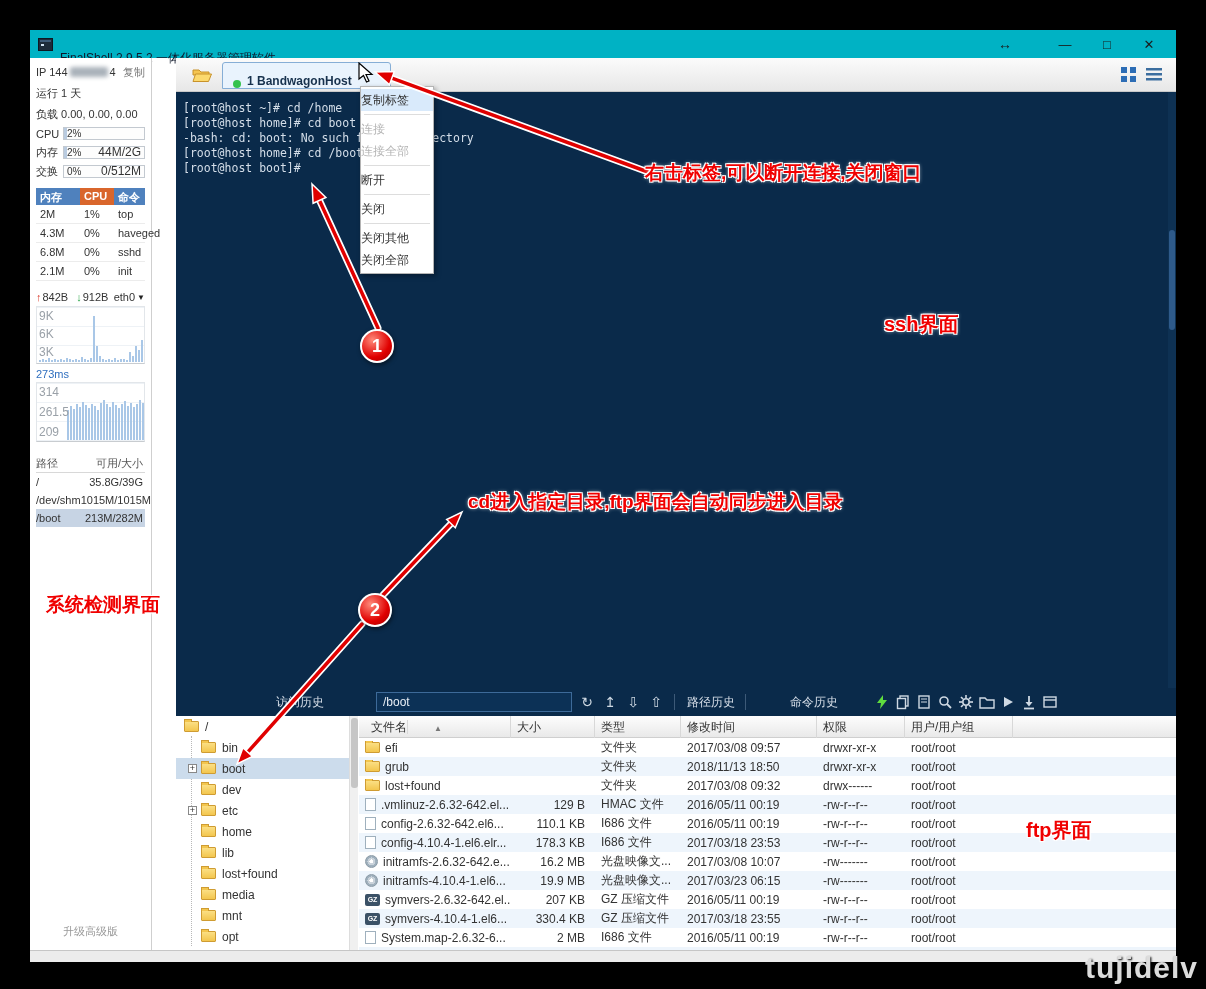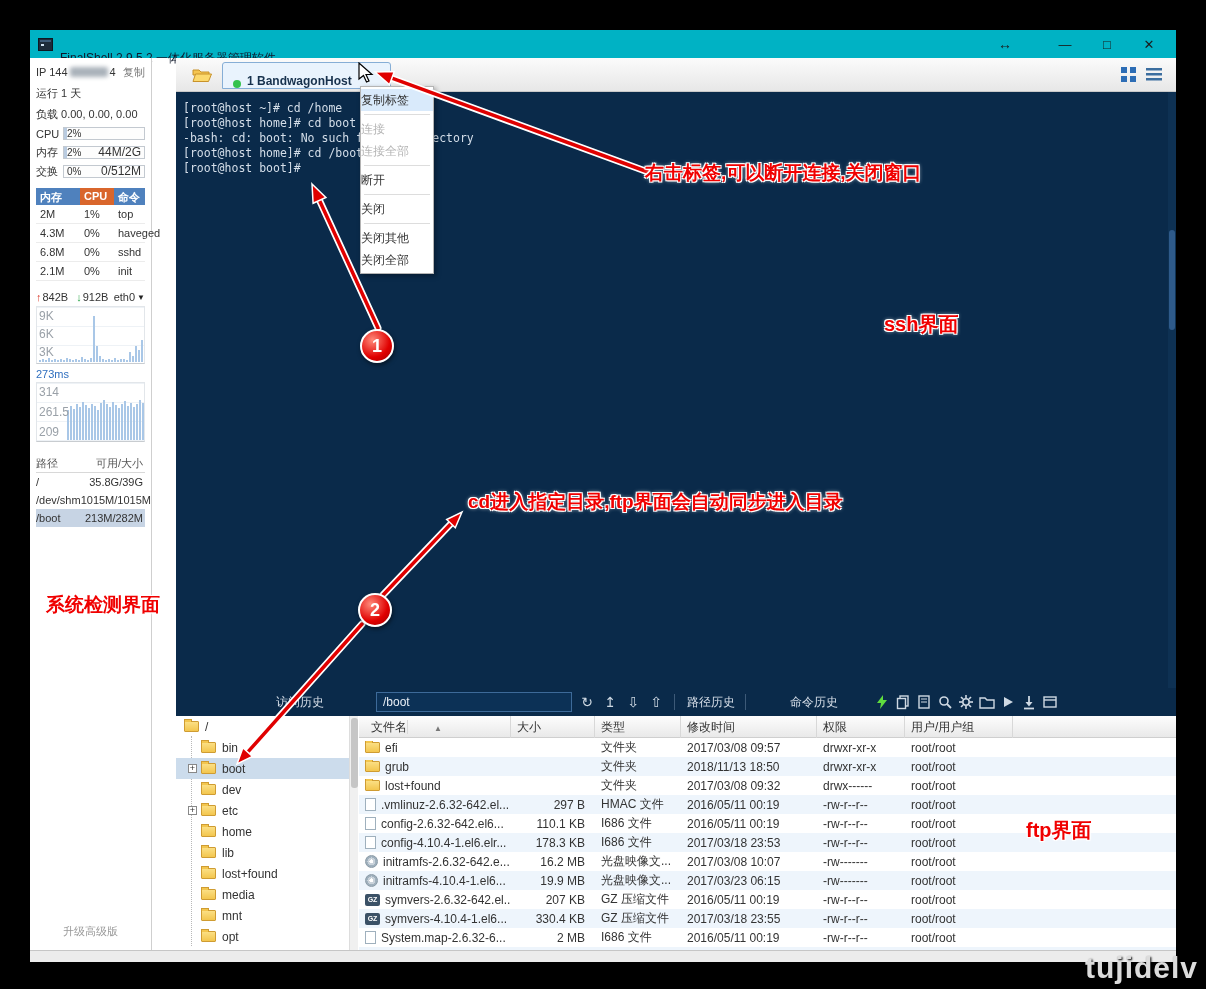--- a/index.html
+++ b/index.html
@@ -524,21 +524,21 @@
               <span class="fc c-type">文件夹</span>
               <span class="fc c-mtime">2017/03/08 09:32</span>
               <span class="fc c-perm">drwx------</span>
               <span class="fc c-owner">root/root</span>
             </div>
             <div class="frow alt">
               <span class="fc c-name">
                 <span class="fic icon-file"></span>
                 <span class="fnl">.vmlinuz-2.6.32-642.el...</span>
               </span>
-              <span class="fc c-size">297 B</span>
+              <span class="fc c-size">129 B</span>
               <span class="fc c-type">HMAC 文件</span>
               <span class="fc c-mtime">2016/05/11 00:19</span>
               <span class="fc c-perm">-rw-r--r--</span>
               <span class="fc c-owner">root/root</span>
             </div>
             <div class="frow">
               <span class="fc c-name">
                 <span class="fic icon-file"></span>
                 <span class="fnl">config-2.6.32-642.el6...</span>
               </span>

